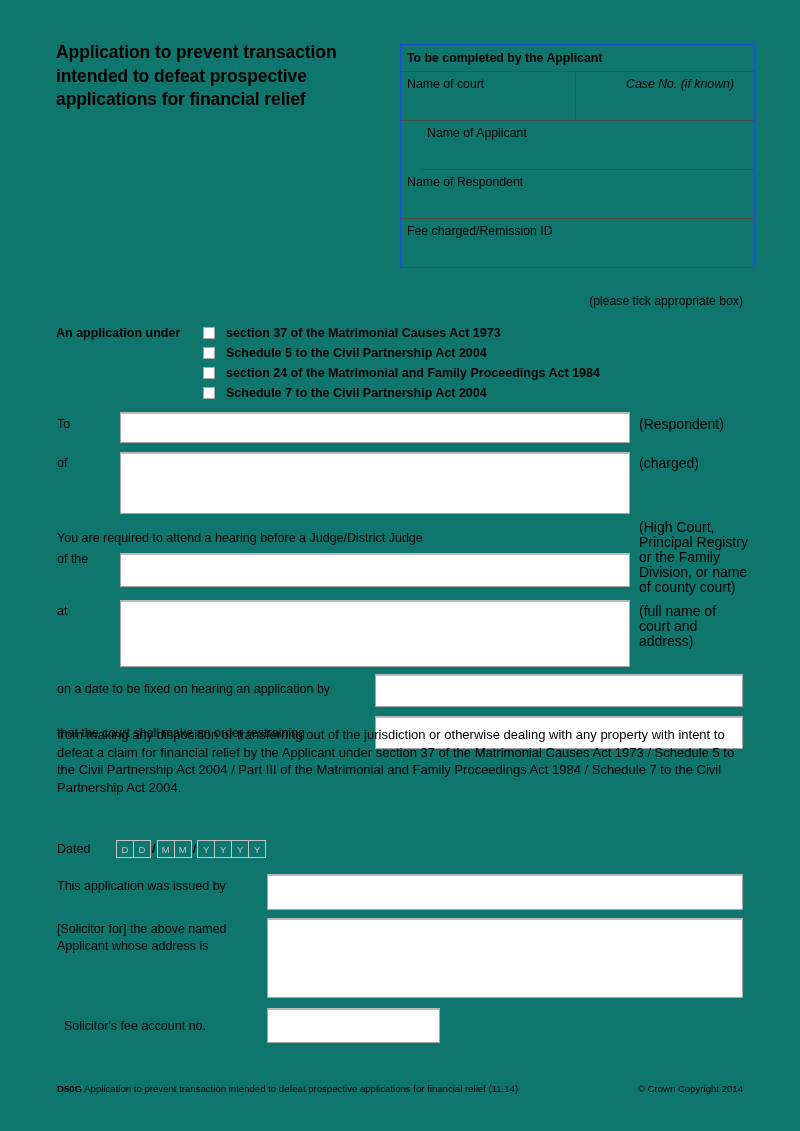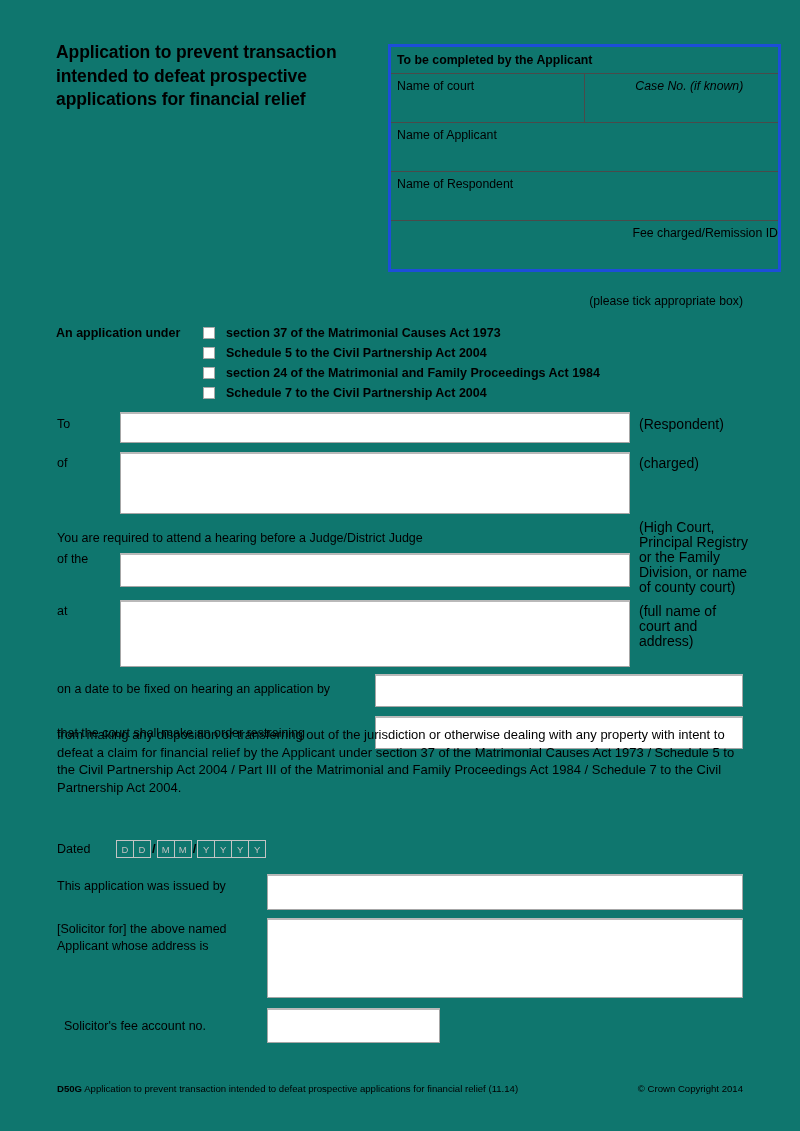--- a/index.html
+++ b/index.html
@@ -28,24 +28,24 @@
     width: 320px;
     font-size: 17.5px;
     font-weight: bold;
     line-height: 23.5px;
     letter-spacing: -0.1px;
   }
 
   
   #applicant-table {
     position: absolute;
-    left: 388px;
+    left: 400px;
     top: 44px;
-    width: 393px;
-    border: 3px solid #1d4ed8;
+    width: 355px;
+    border: 1px solid #1d4ed8;
     box-sizing: border-box;
   }
   .tbl-row {
     display: flex;
     border-bottom: 1px solid #4a4a4a;
     box-sizing: border-box;
   }
   .tbl-row.last { border-bottom: none; }
   .tbl-cell {
     box-sizing: border-box;
@@ -55,23 +55,23 @@
   }
   #row-header { height: 27px; }
   #row-header .tbl-cell {
     font-weight: bold;
     font-size: 12.3px;
     padding-top: 6px;
   }
   #row-court { height: 49px; gap: 44px; }
   #cell-court-name { width: 200px; border-right: 1px solid #4a4a4a; }
   #cell-case-no { width: 153px; font-style: italic; }
-  #row-applicant { height: 49px; }
+  #row-applicant { height: 49px; margin-left: 20px; }
   #row-respondent { height: 49px; }
-  #row-fee { height: 48px; text-align: right; }
+  #row-fee { height: 48px; }
   .tbl-cell.full { width: 100%; }
 
   
   #tick-note {
     position: absolute;
     right: 57px;
     top: 294px;
     font-size: 12.2px;
   }
 

